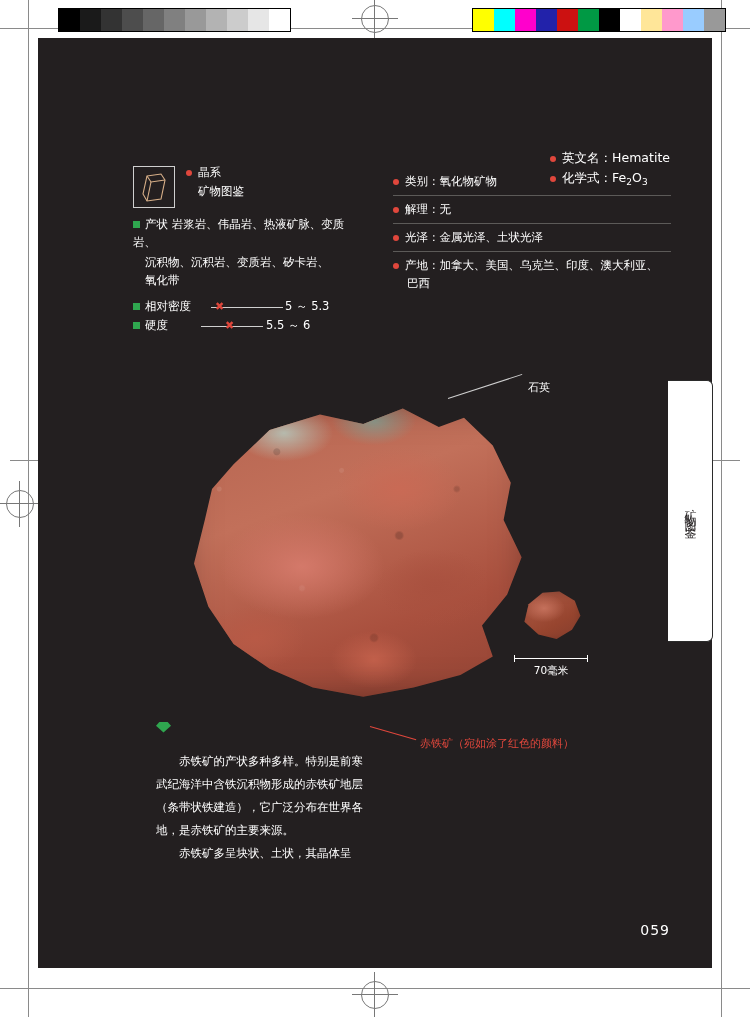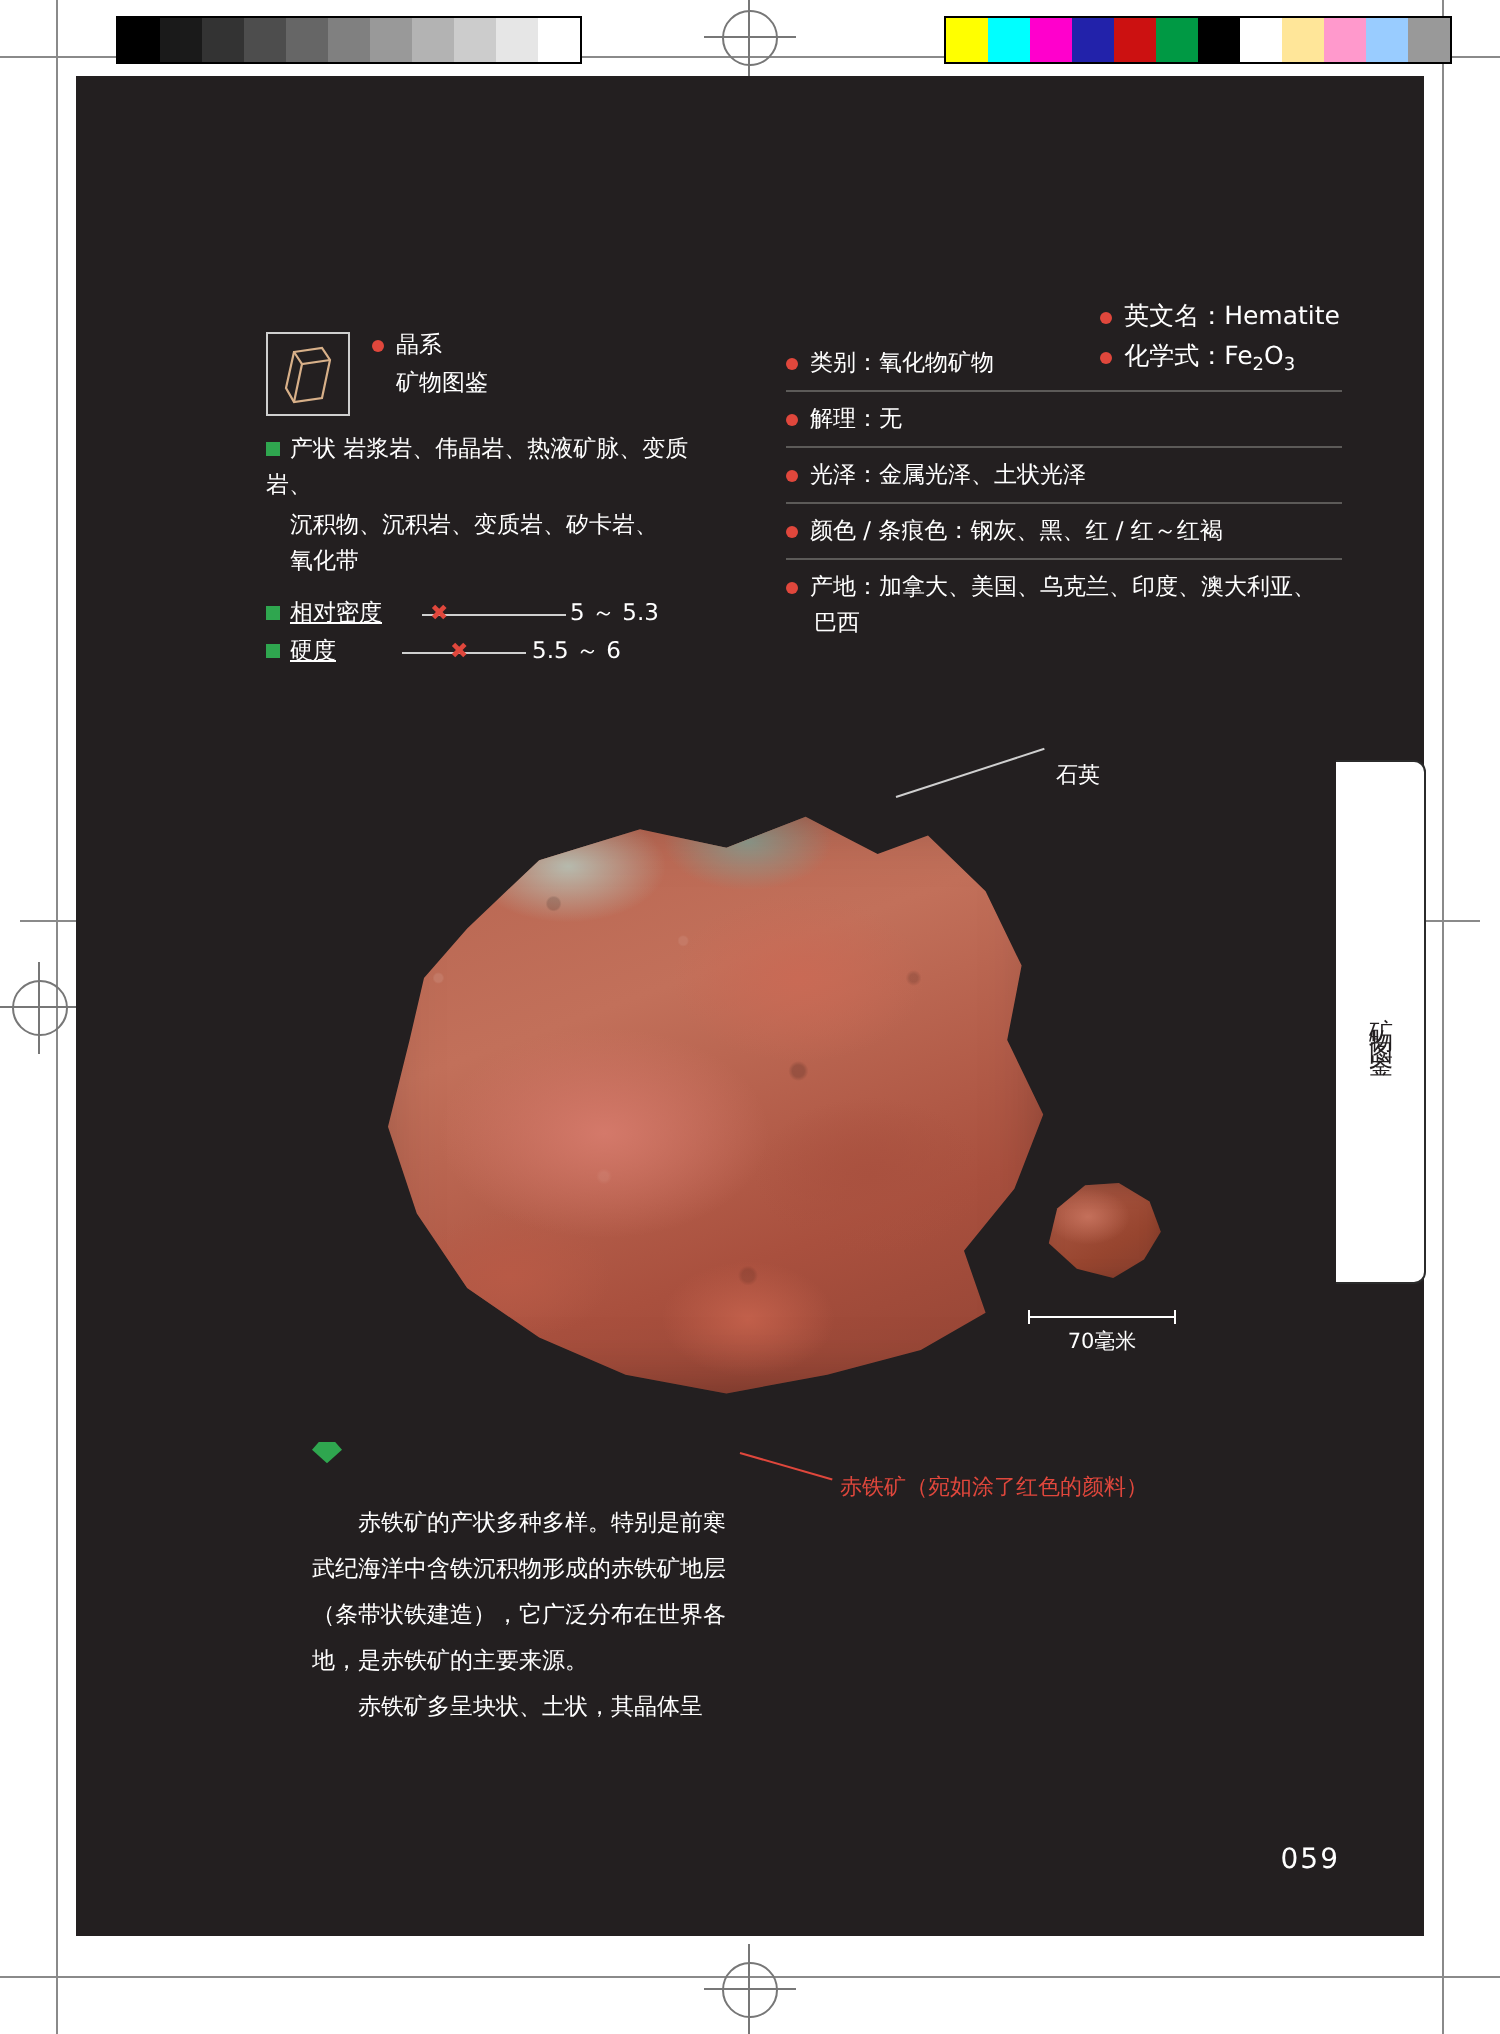--- a/index.html
+++ b/index.html
@@ -120,21 +120,21 @@
     width: 7px; height: 7px;
     background: #2fa64f;
     margin-right: 5px;
     vertical-align: middle;
   }
   .prop-row { margin-bottom: 2px; }
   .prop-indent { padding-left: 12px; }
 
   
   .scale-wrap { position: relative; height: 19px; }
-  .scale-label { display: inline-block; width: 62px; text-decoration: underline; }
+  .scale-label { display: inline-block; width: 62px; }
   .scale-line {
     position: absolute;
     top: 10px;
     height: 1px;
     background: #cfcfcf;
   }
   .scale-marker {
     position: absolute;
     color: #e0473c;
     font-size: 11px;
@@ -444,23 +444,20 @@
     <div class="rp-row">
       <span class="dot-red"></span><span>类别：</span><span>氧化物矿物</span>
     </div>
     <div class="rp-row">
       <span class="dot-red"></span><span>解理：</span><span>无</span>
     </div>
     <div class="rp-row">
       <span class="dot-red"></span><span>光泽：</span><span>金属光泽、土状光泽</span>
     </div>
     <div class="rp-row">
-      <span class="dot-red"></span><span>颜色 / 条痕色：</span><span>钢灰、黑、红 / 红～红褐</span>
-    </div>
-    <div class="rp-row">
       <span class="dot-red"></span><span>产地：</span><span>加拿大、美国、乌克兰、印度、澳大利亚、</span>
       <div class="rp-sub">巴西</div>
     </div>
   </div>
 
 
   <div class="photo-area">
     <div class="rock">
       <div class="rock-img">
         <div class="rock-tex"></div>

